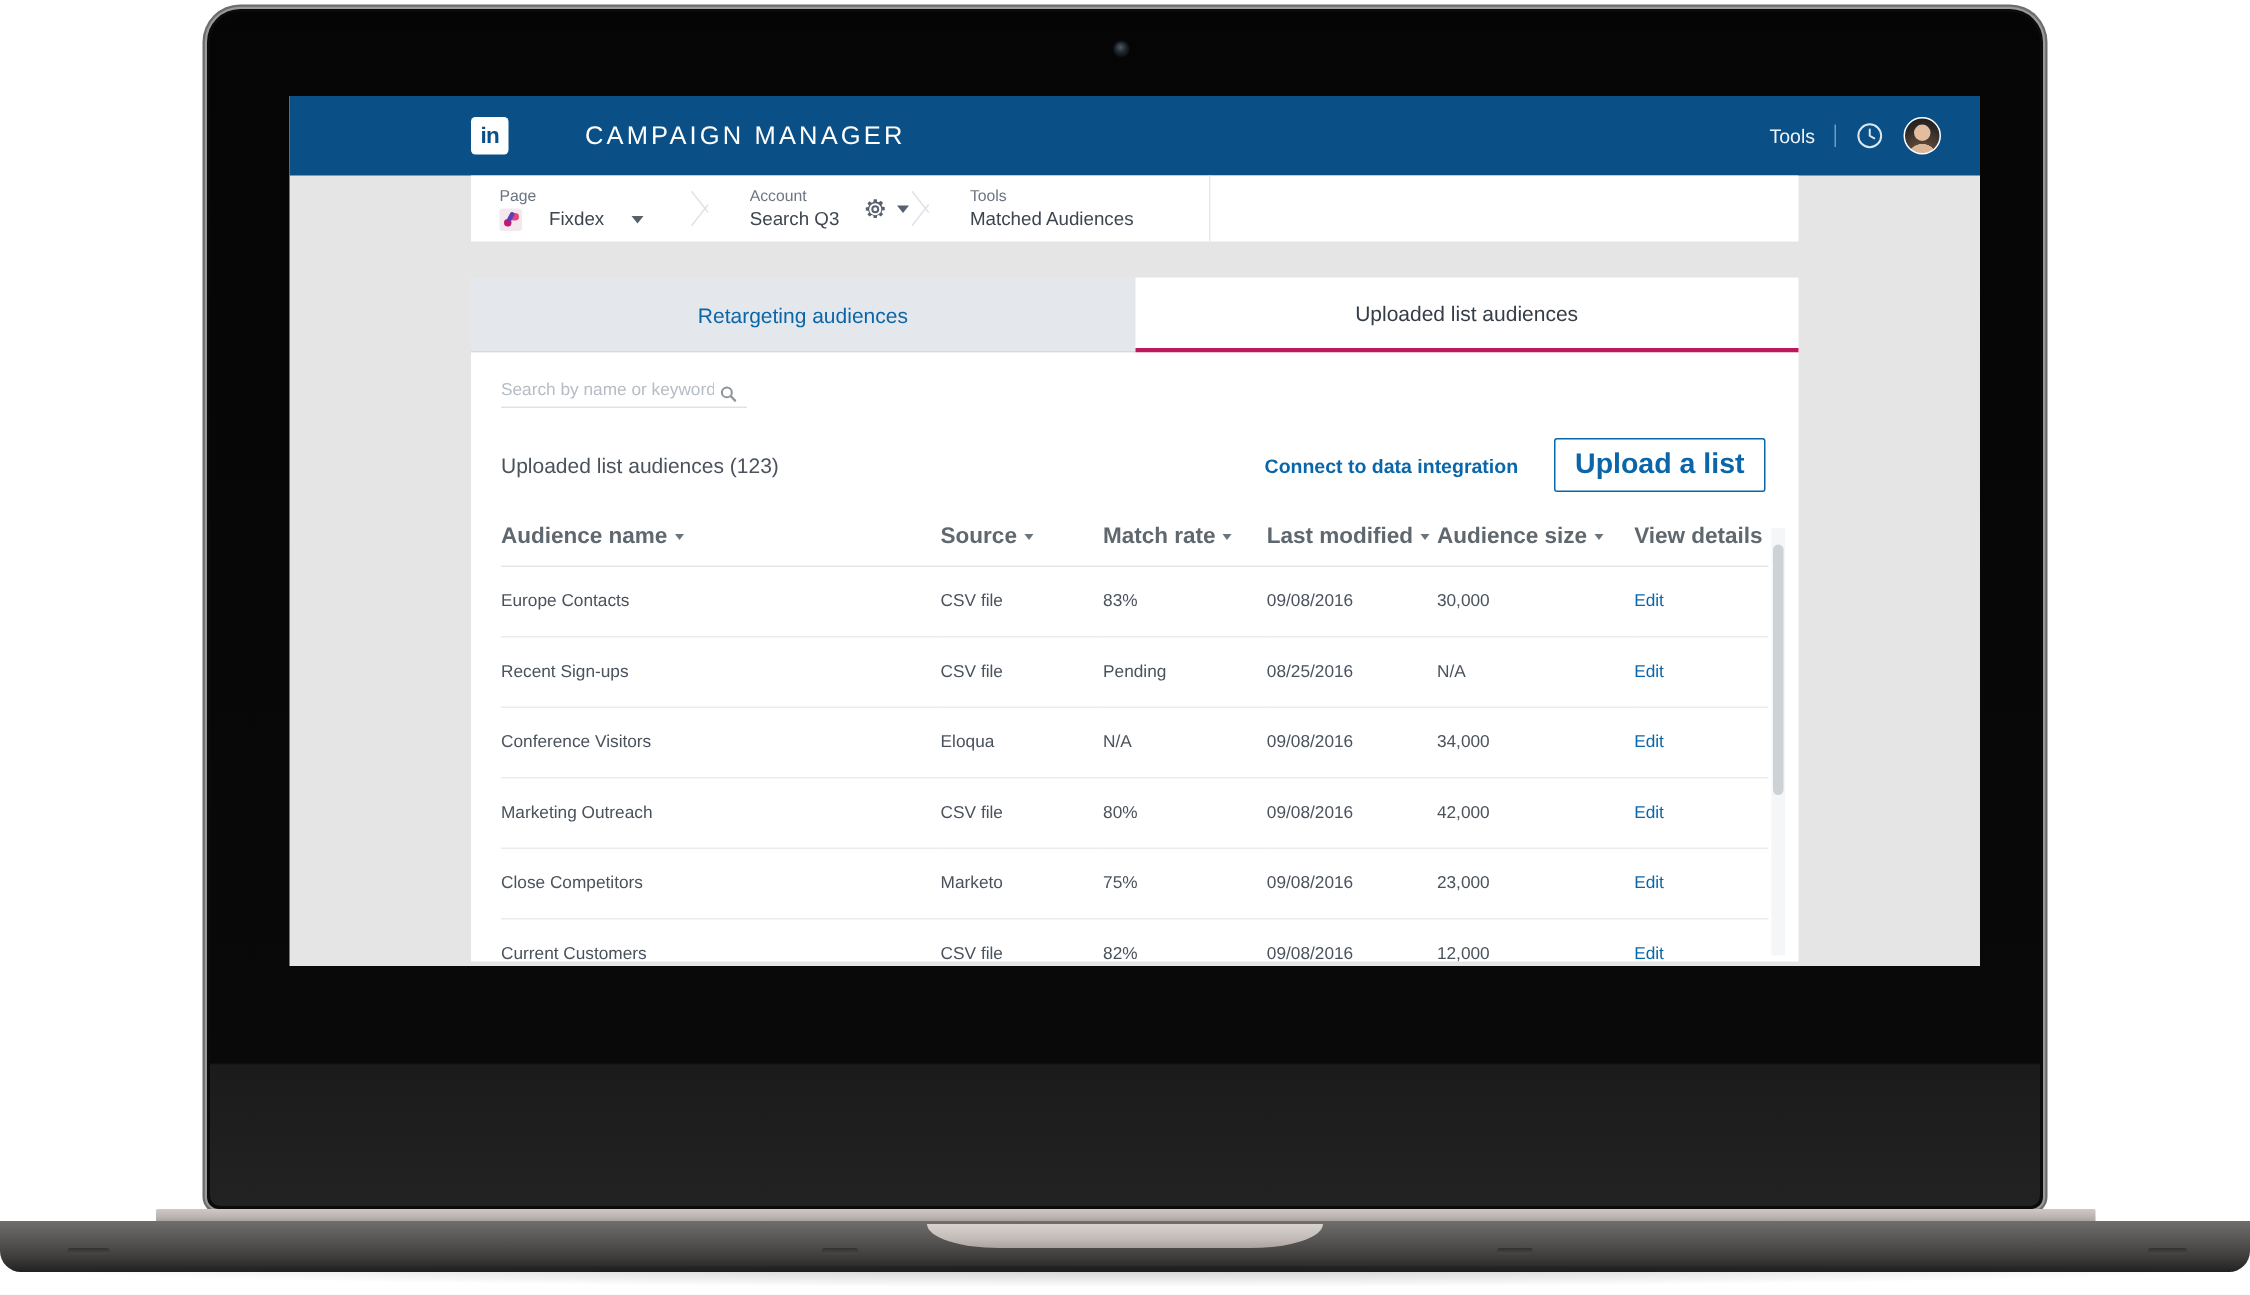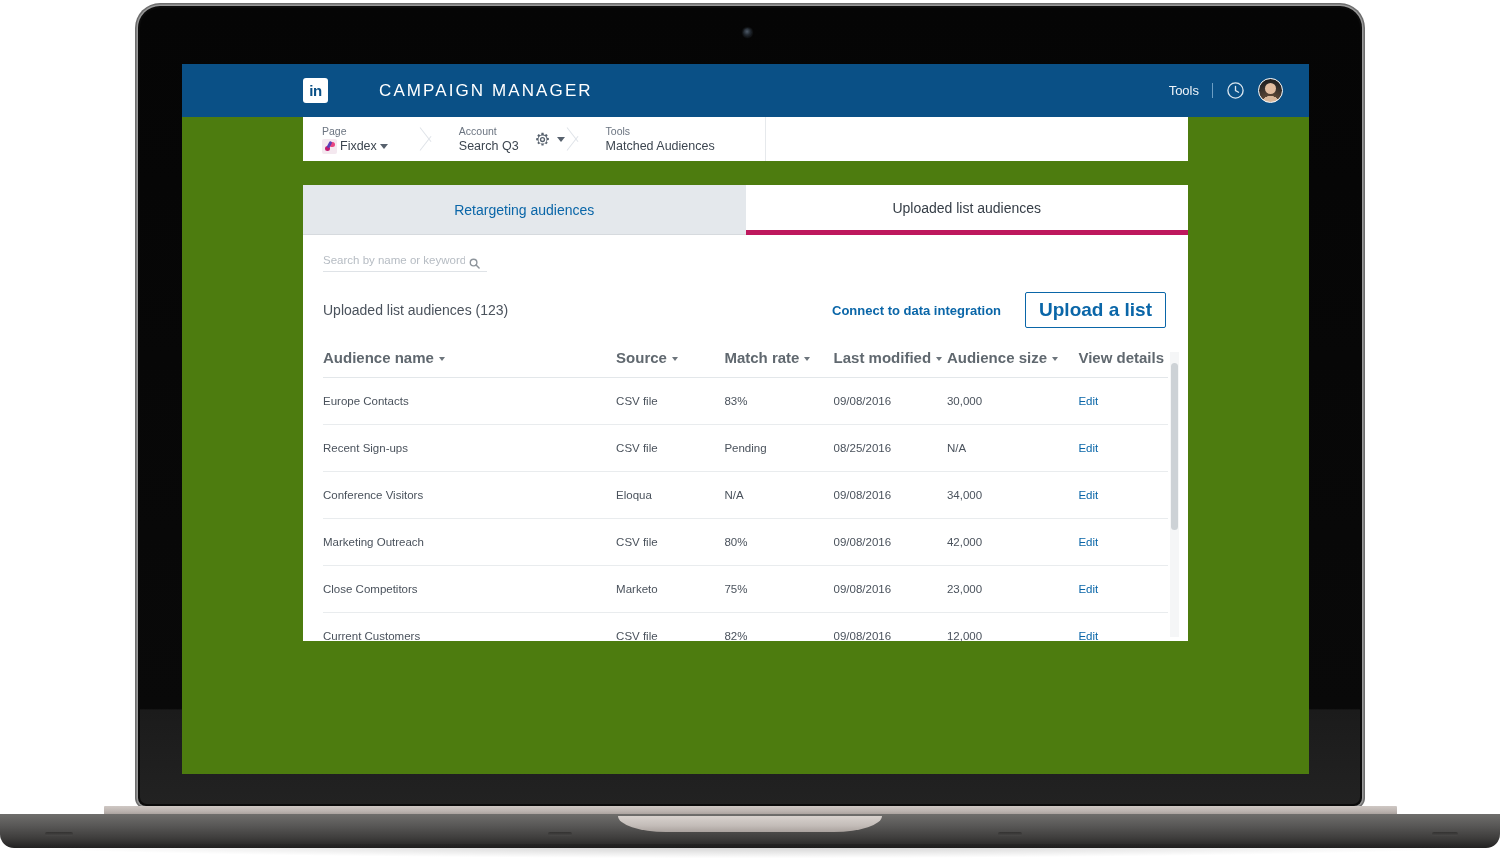--- a/index.html
+++ b/index.html
@@ -24,23 +24,23 @@
     border-radius: 20px 20px 7px 7px;
     background: linear-gradient(180deg,#050505 0%,#090909 88%,#1b1b1b 88.2%,#222 100%);
   }
   #webcam-dot {
     position: absolute; left: 605px; top: 22px;
     width: 9px; height: 9px; border-radius: 50%;
     background: radial-gradient(circle at 45% 40%, #4e5a68 0%, #20262d 48%, #0a0c0e 100%);
     box-shadow: 0 0 2px rgba(120,140,160,.45);
   }
   #screen {
-    position: absolute; left: 44px; top: 58px;
-    width: 1127px; height: 710px;
-    background: #4d7c0f;
+    position: absolute; left: 55px; top: 58px;
+    width: 1127px; height: 580px;
+    background: #e5e5e5;
     overflow: hidden;
   }
   #laptop-base {
     position: absolute; left: 0px; top: 806px;
     width: 1500px; height: 50px;
   }
   #base-lip {
     position: absolute; left: 104px; top: 0px;
     width: 1293px; height: 9px;
     background: linear-gradient(180deg,#cfc8c4 0%,#bdb5b1 55%,#a69e9a 100%);
@@ -106,21 +106,21 @@
     position: relative;
   }
   .crumb {
     position: relative; display: flex; flex-direction: column; justify-content: center;
     padding-left: 19px; padding-right: 30px;
   }
   .crumb:first-child { padding-left: 19px; }
   .crumb-label { font-size: 10.5px; color: #6b7480; line-height: 14px; }
   .crumb-value {
     font-size: 12.5px; color: #3d4650; line-height: 16px;
-    display: flex; align-items: center; gap: 3px;
+    display: flex; align-items: center; gap: 18px;
   }
   .crumb-sep {
     width: 22px; position: relative; flex: 0 0 22px;
   }
   .crumb-sep::before, .crumb-sep::after {
     content:""; position:absolute; left: 2px; width: 15px; height: 1px;
     background: #dfe3e8; transform-origin: left center;
   }
   .crumb-sep::before { top: 10px; transform: rotate(52deg); width: 18px; }
   .crumb-sep::after  { bottom: 10px; transform: rotate(-52deg); width: 18px; }
@@ -158,21 +158,21 @@
   
   #tabs { display: flex; height: 50px; margin-top: 24px; }
   .tab {
     flex: 1; display: flex; align-items: center; justify-content: center;
     font-size: 14px; cursor: pointer;
   }
   .tab.inactive {
     background: #e4e8ec; color: #0a66a8; border-bottom: 1px solid #d6dade;
   }
   .tab.active {
-    background: #ffffff; color: #353d46; border-bottom: 5px solid #be185d;
+    background: #ffffff; color: #353d46; border-bottom: 3px solid #be185d;
   }
 
   
   #panel { background: #ffffff; padding: 0 20px; position: relative; height: 406px; }
   #search-row { padding-top: 19px; }
   #search-box {
     width: 164px; border-bottom: 1px solid #dfe3e7;
     display: flex; align-items: center; padding-bottom: 5px; gap: 4px;
   }
   #search-input {

